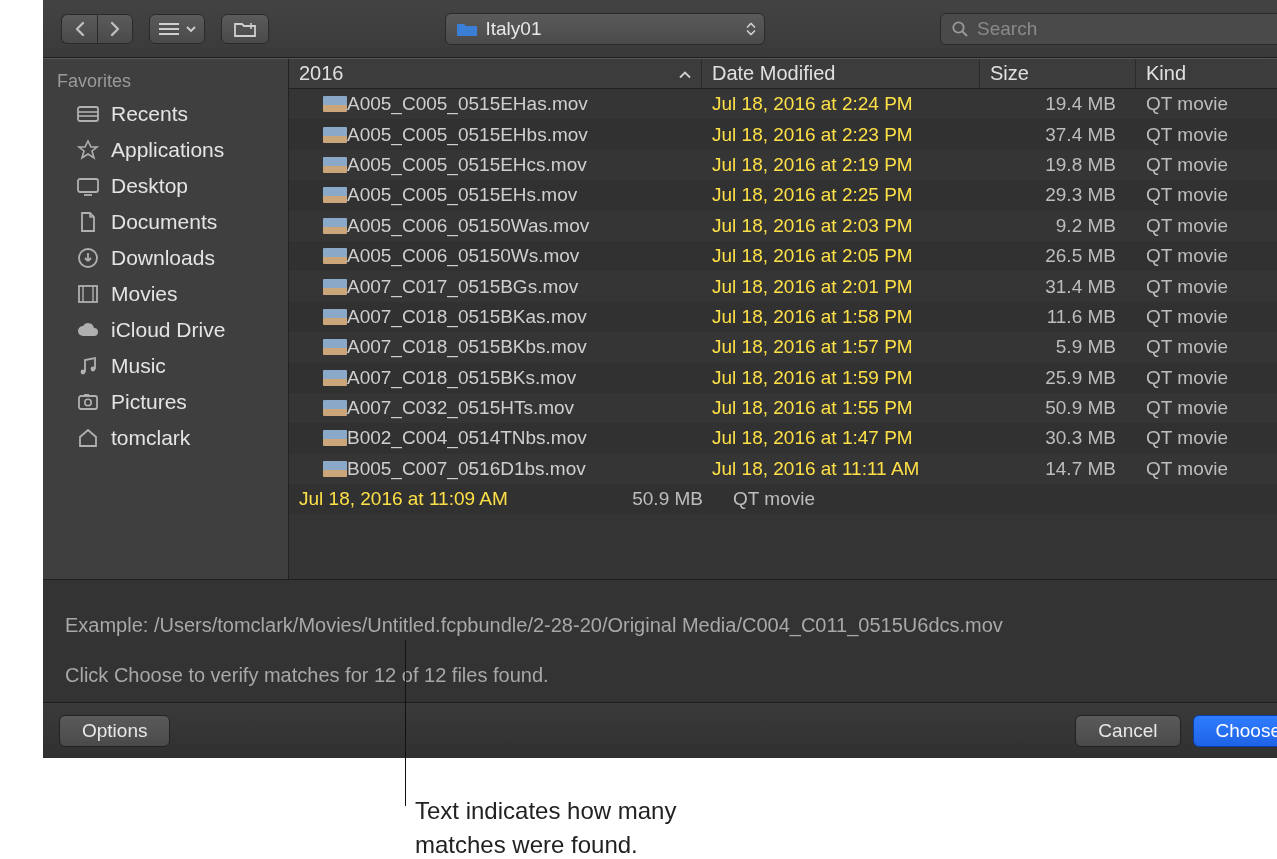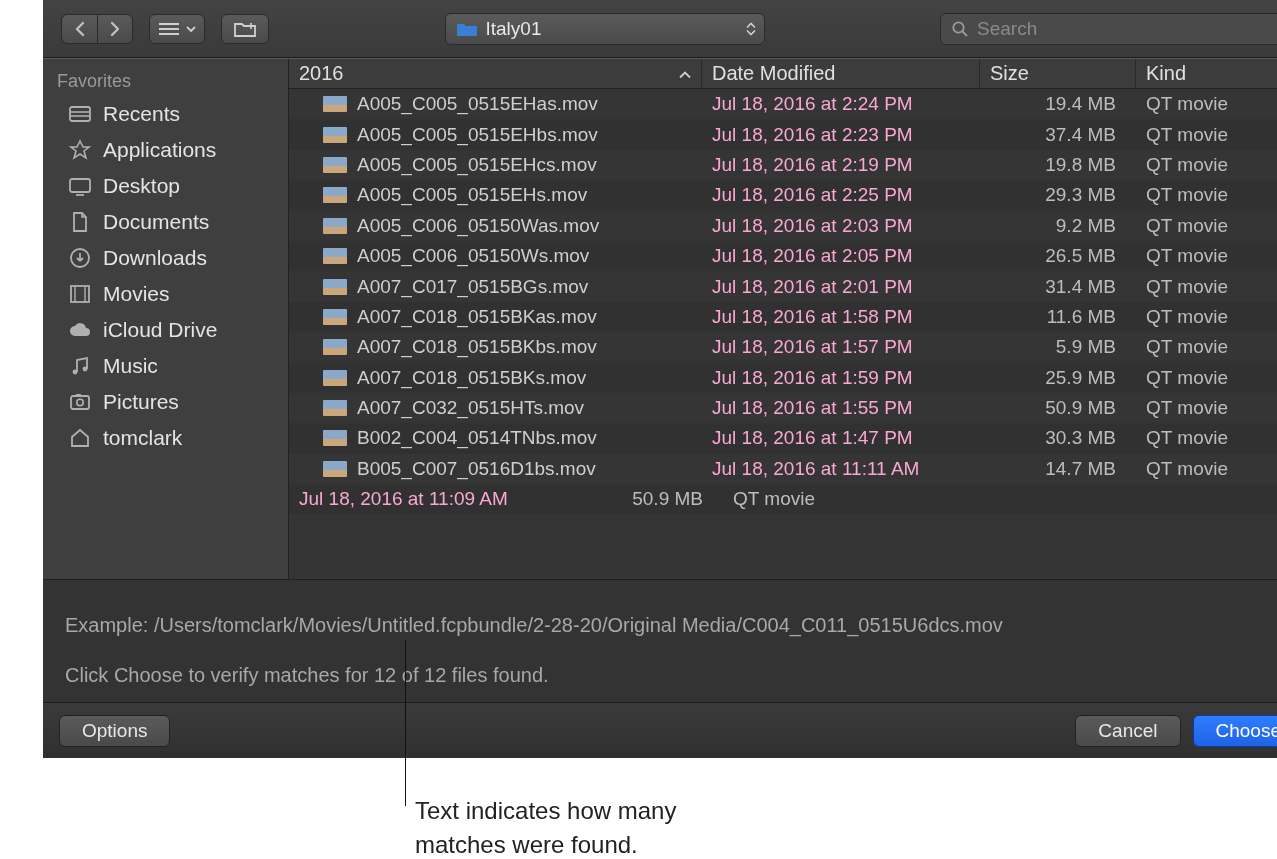--- a/index.html
+++ b/index.html
@@ -86,21 +86,21 @@
     background: #3f3f3f;
     border-right:1px solid #222;
     padding-top: 6px;
     overflow:hidden;
   }
   .sb-header{
     font-size:18px; color:#9a9a9a; padding:6px 14px 4px 14px;
   }
   .sb-item{
     display:flex; align-items:center; gap:10px;
-    padding: 6px 10px 6px 24px;
+    padding: 6px 10px 6px 32px;
     font-size:21px; color:#e4e4e4;
     cursor:default;
   }
   .sb-item .ico{width:26px;height:22px;display:flex;align-items:center;justify-content:center;color:#b0b0b0;}
 
   
   .listwrap{ flex:1; display:flex; flex-direction:column; min-width:0; background:#353535;}
   .cols{
     display:flex; height:30px; align-items:stretch;
     background:#3c3c3c;
@@ -119,22 +119,22 @@
   .col .sort{
     position:absolute; right:10px; top:50%; transform:translateY(-50%);
   }
   .rows{flex:1; overflow:hidden;}
   .row{
     display:flex; height:30.4px; align-items:center;
     font-size:19px; color:#cfcfcf;
   }
   .row:nth-child(odd){background:#353535;}
   .row:nth-child(even){background:#313131;}
-  .c-name{flex:1; display:flex; align-items:center; padding-left:34px; gap:10px; overflow:hidden; white-space:nowrap;}
-  .c-date{width:278px; padding-left:10px; color:#f9a8d4;}
+  .c-name{flex:1; display:flex; align-items:center; padding-left:34px; gap:0; overflow:hidden; white-space:nowrap;}
+  .c-date{width:278px; padding-left:10px; color:#fde047;}
   .c-size{width:156px; text-align:right; padding-right:20px; color:#bdbdbd;}
   .c-kind{width:184px; padding-left:10px; color:#bdbdbd;}
   .thumb{
     width:24px;height:16px; border-radius:1px;
     background:linear-gradient(#8aa9c9 0%, #8aa9c9 55%, #caa67a 55%, #caa67a 100%);
     flex-shrink:0;
   }
 
   
   .info{

